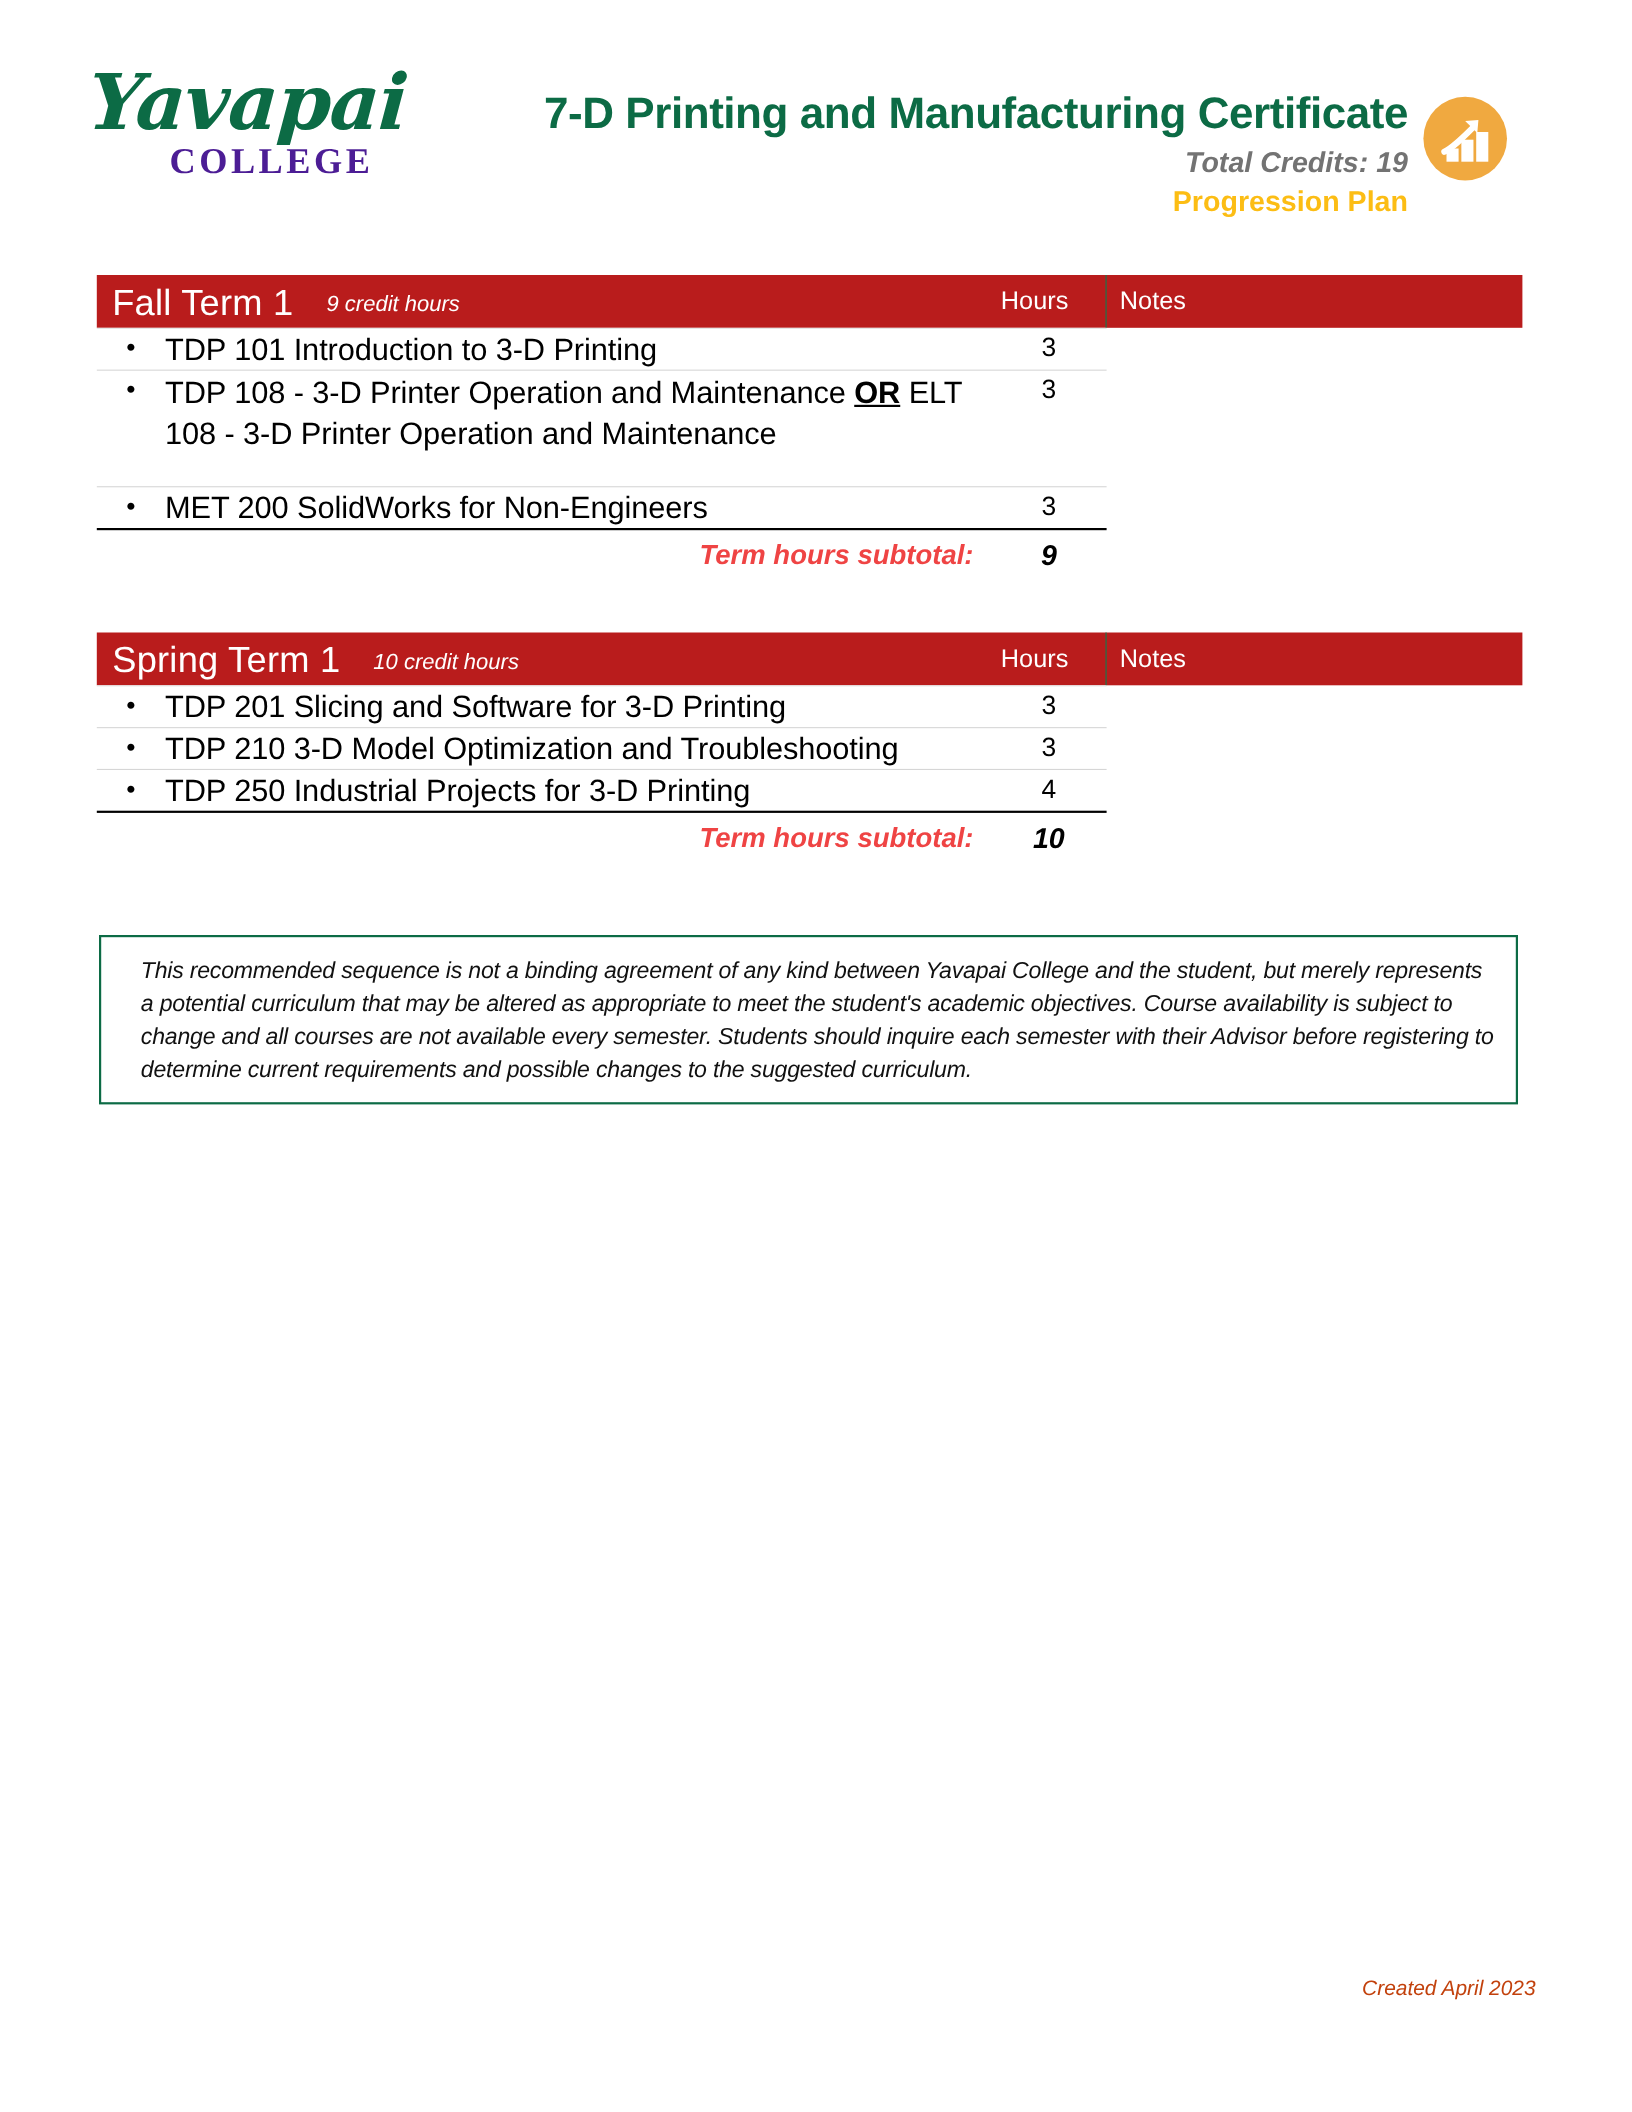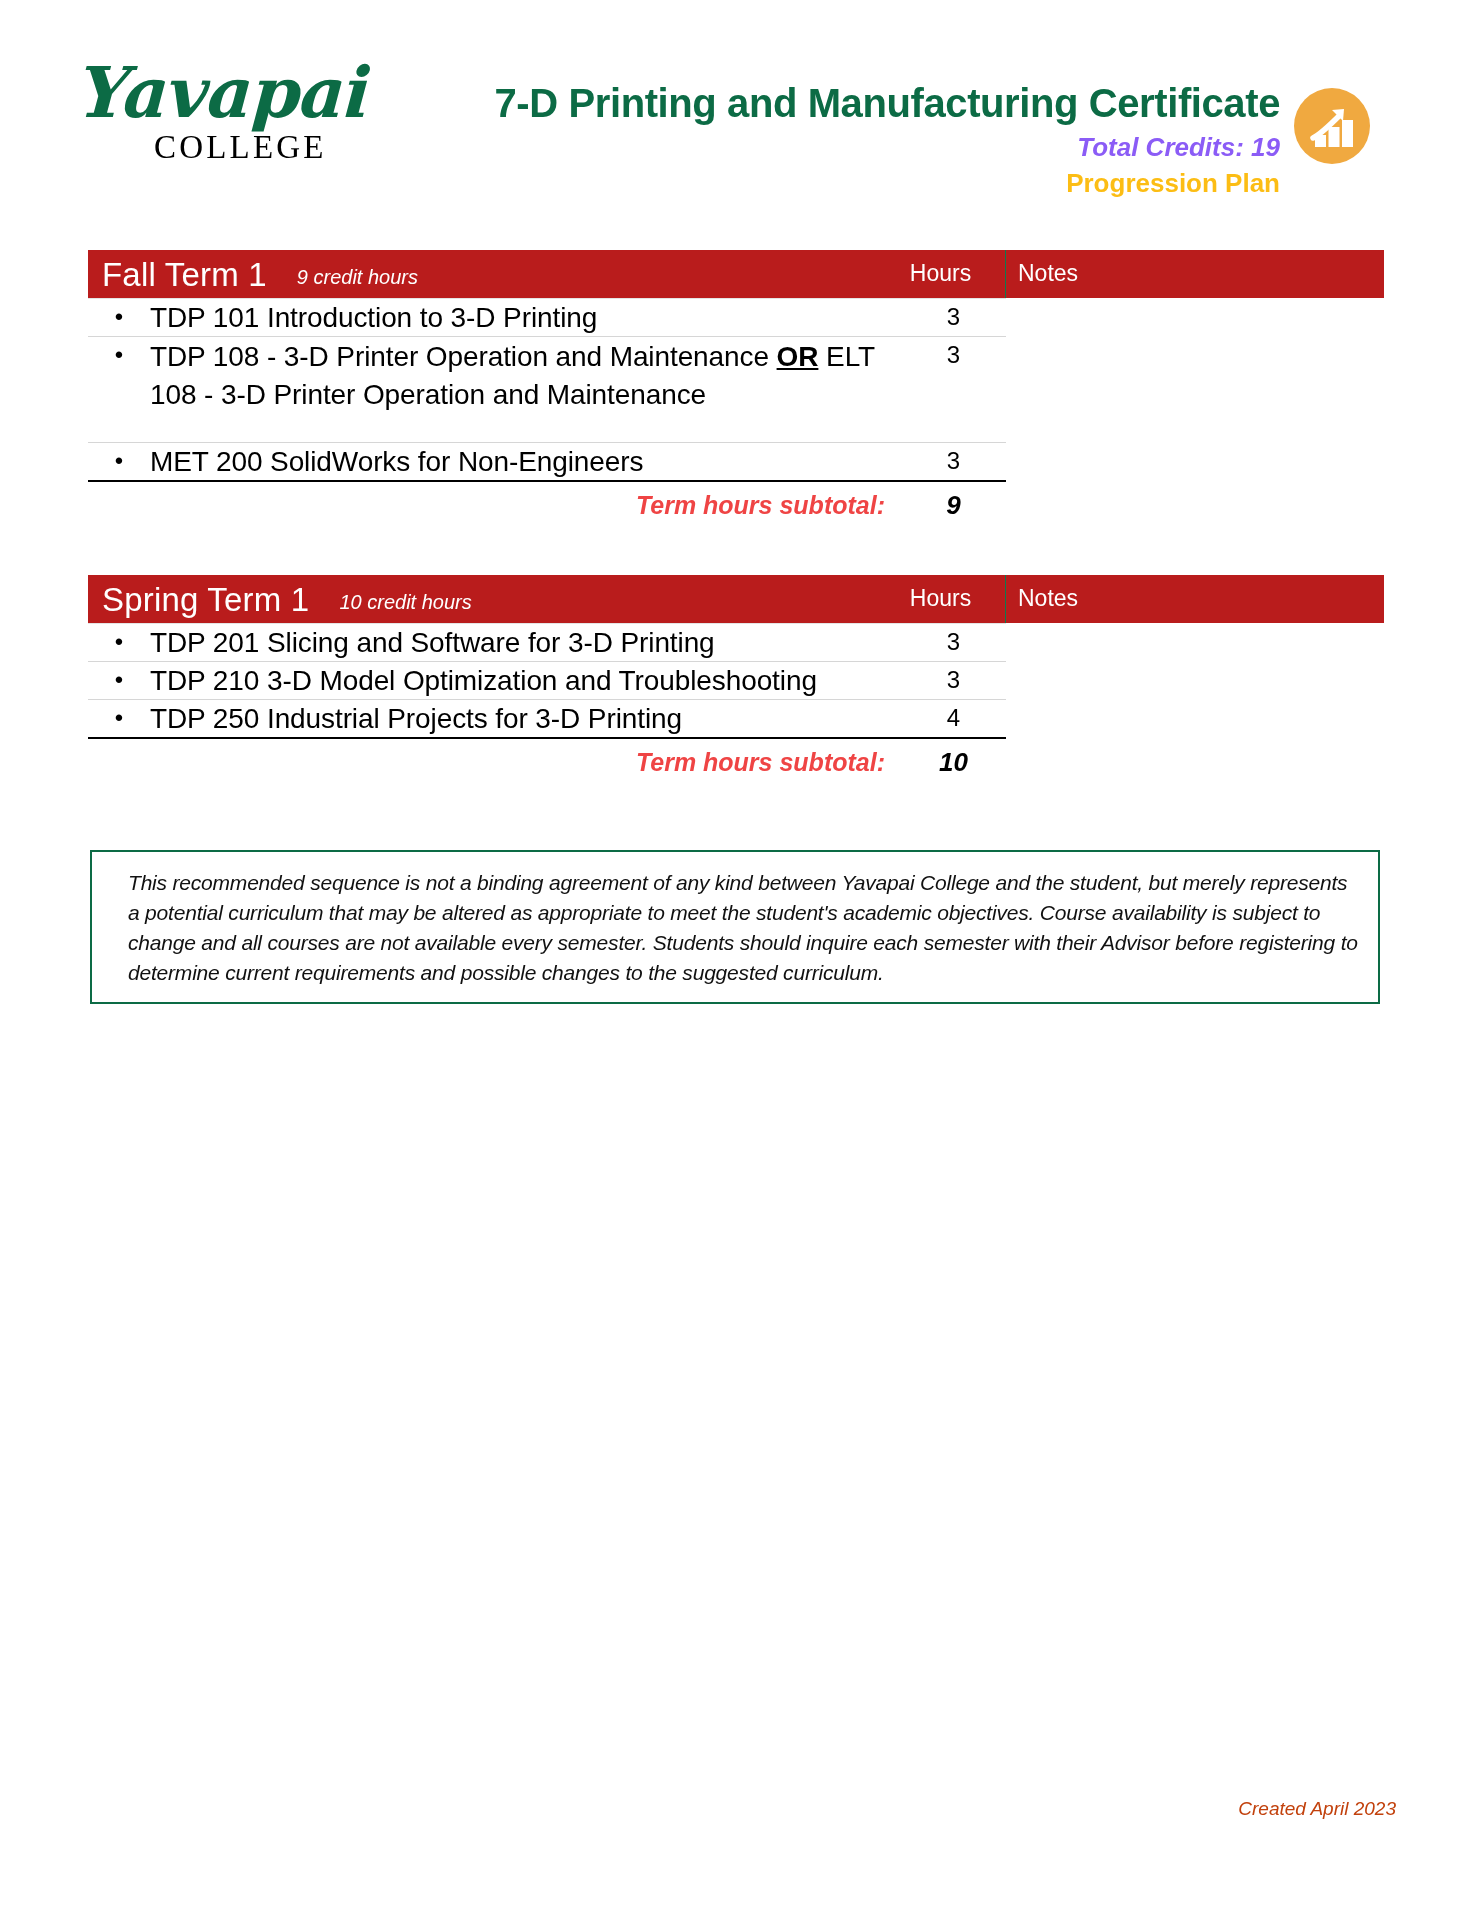--- a/index.html
+++ b/index.html
@@ -45,24 +45,24 @@
     line-height: 70px;
     color: #0c6b45;
     letter-spacing: -1px;
     margin: 0;
     padding: 0;
     transform: skewX(-4deg);
     transform-origin: left bottom;
   }
   .logo-college {
     font-family: "Liberation Serif", serif;
-    font-weight: 400;
+    font-weight: 700;
     font-size: 33px;
     line-height: 34px;
-    color: #000000;
+    color: #4c1d95;
     letter-spacing: 3.2px;
     margin: 2px 0 0 76px;
   }
 
   .title-block {
     position: absolute;
     left: 330px;
     top: 80px;
     width: 950px;
     text-align: right;
@@ -75,21 +75,21 @@
     color: #0c6b45;
     letter-spacing: -0.4px;
     white-space: nowrap;
   }
   .total-credits {
     font-family: "Liberation Sans", sans-serif;
     font-weight: 700;
     font-style: italic;
     font-size: 26px;
     line-height: 34px;
-    color: #8b5cf6;
+    color: #737373;
     margin-top: 4px;
   }
   .progression-plan {
     font-family: "Liberation Sans", sans-serif;
     font-weight: 700;
     font-size: 26px;
     line-height: 34px;
     color: #fcbd14;
     margin-top: 2px;
   }

